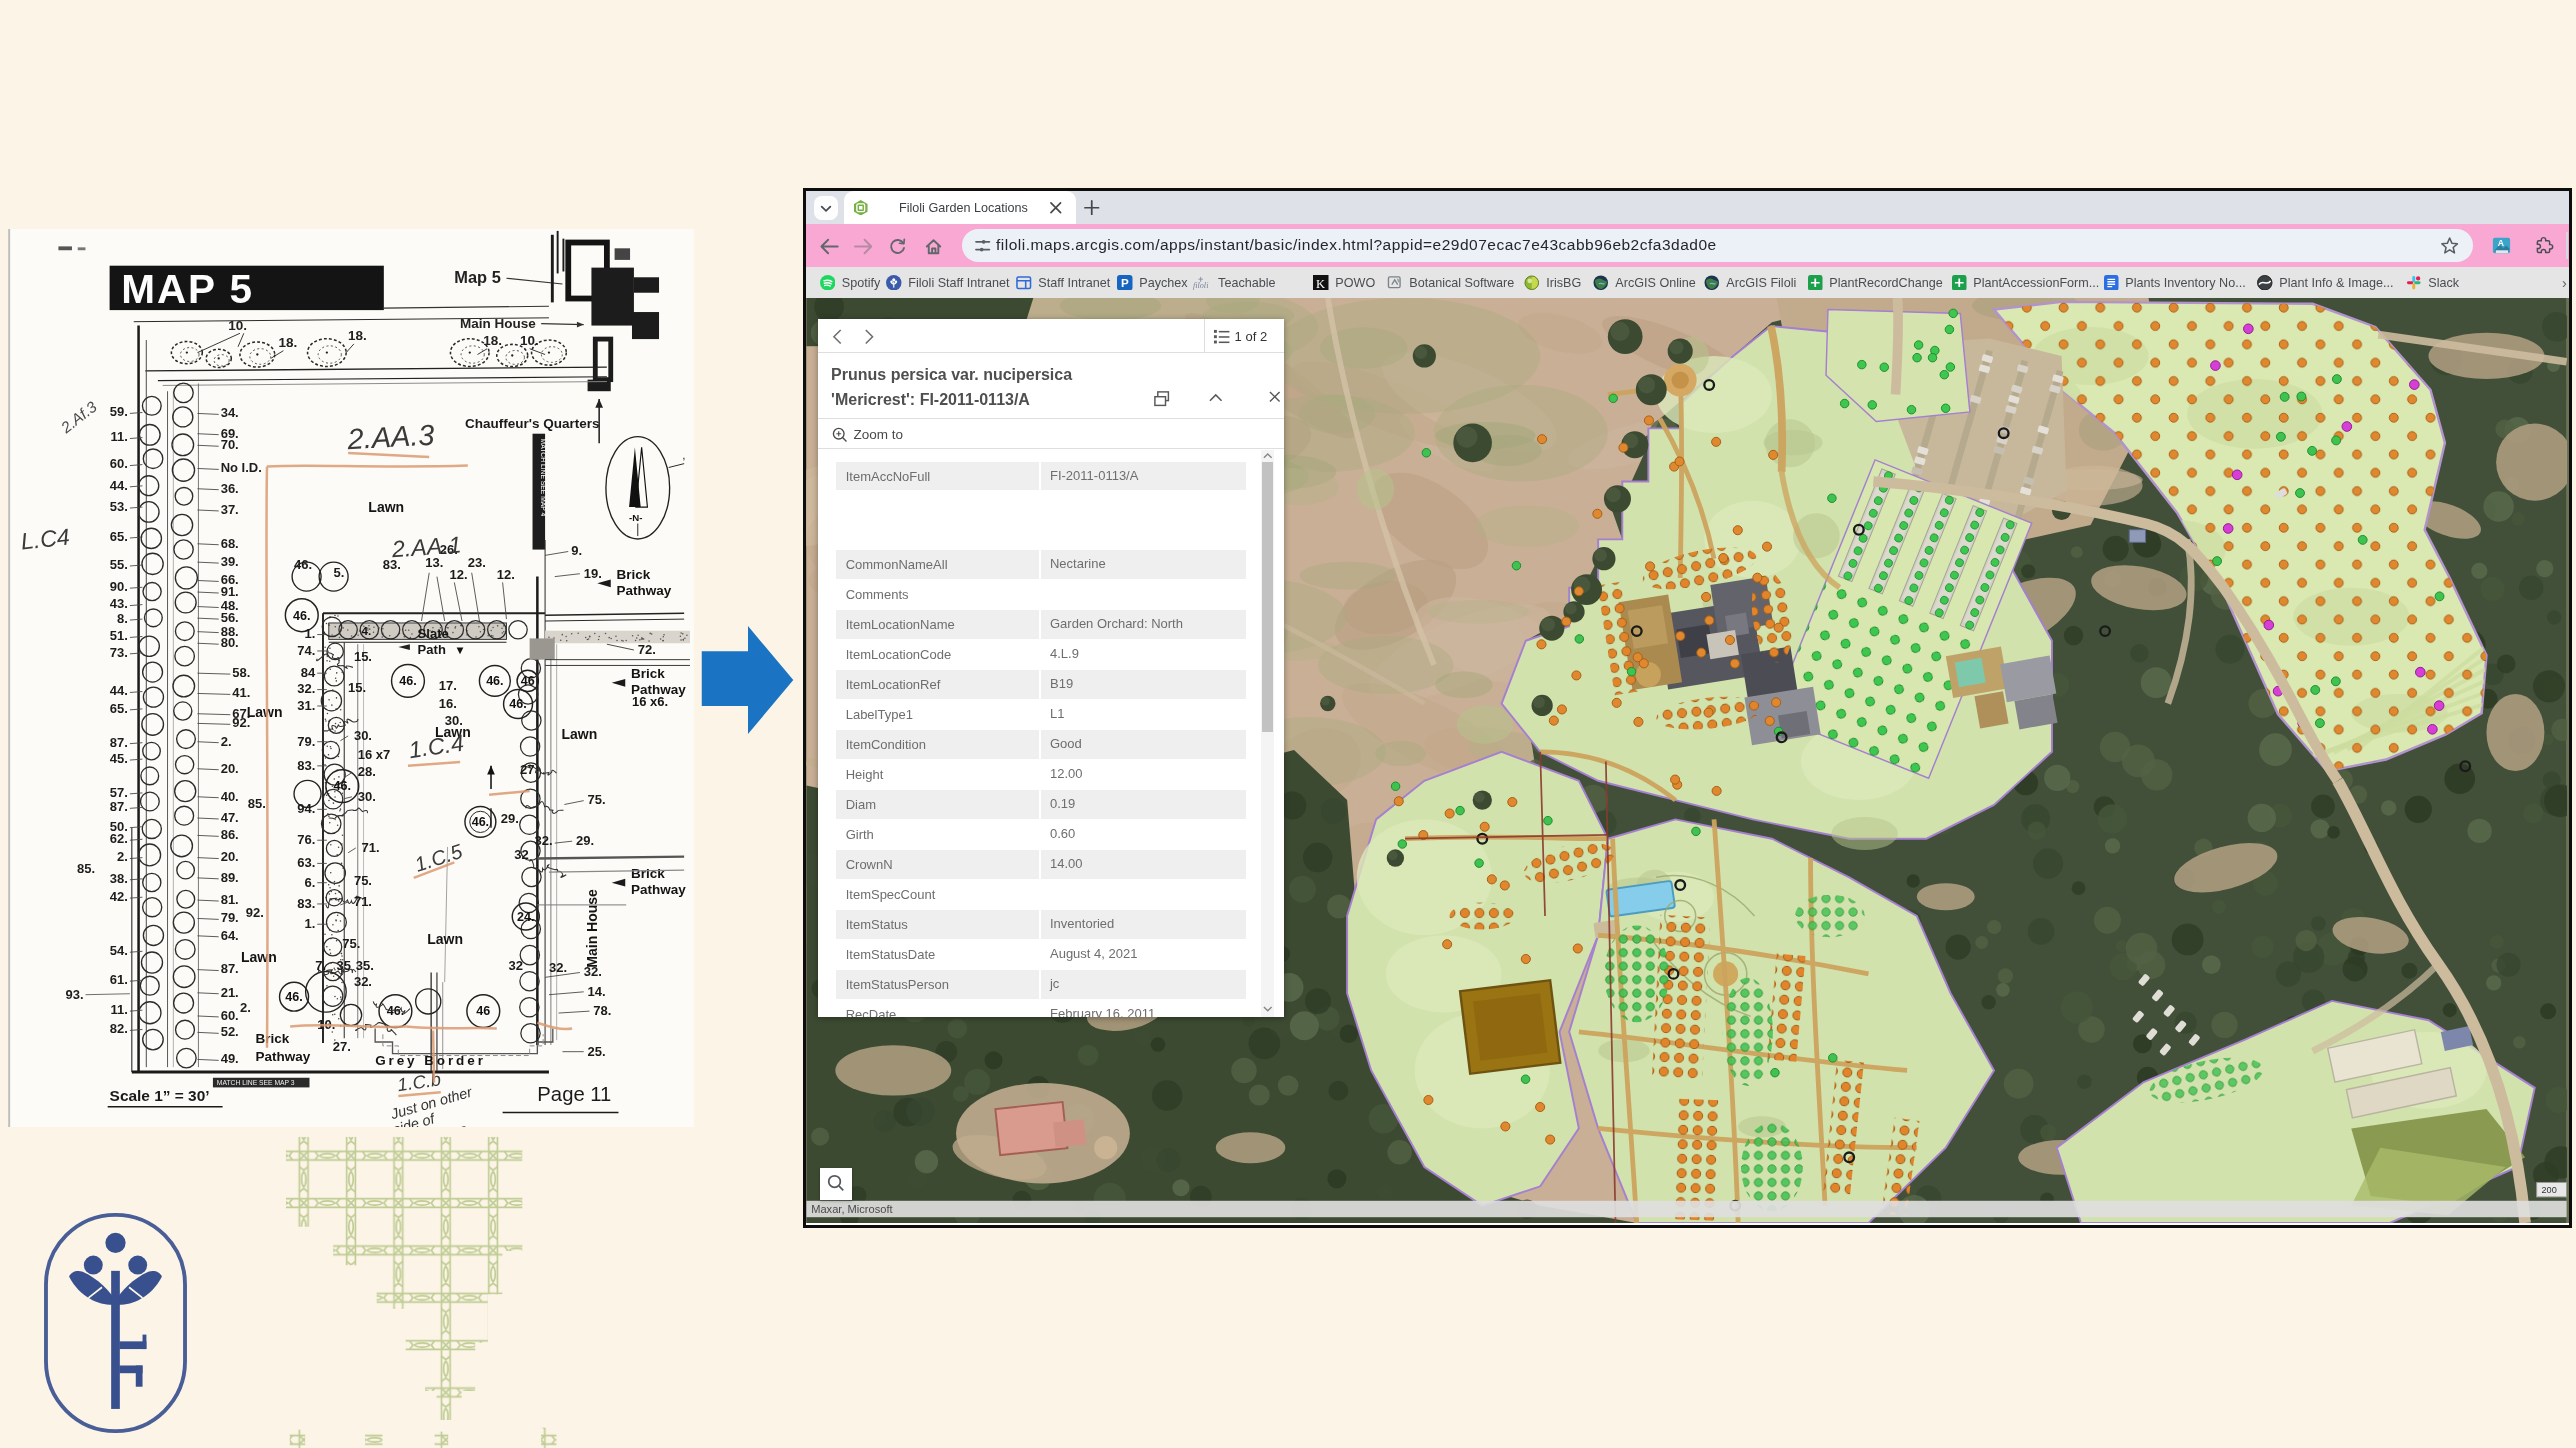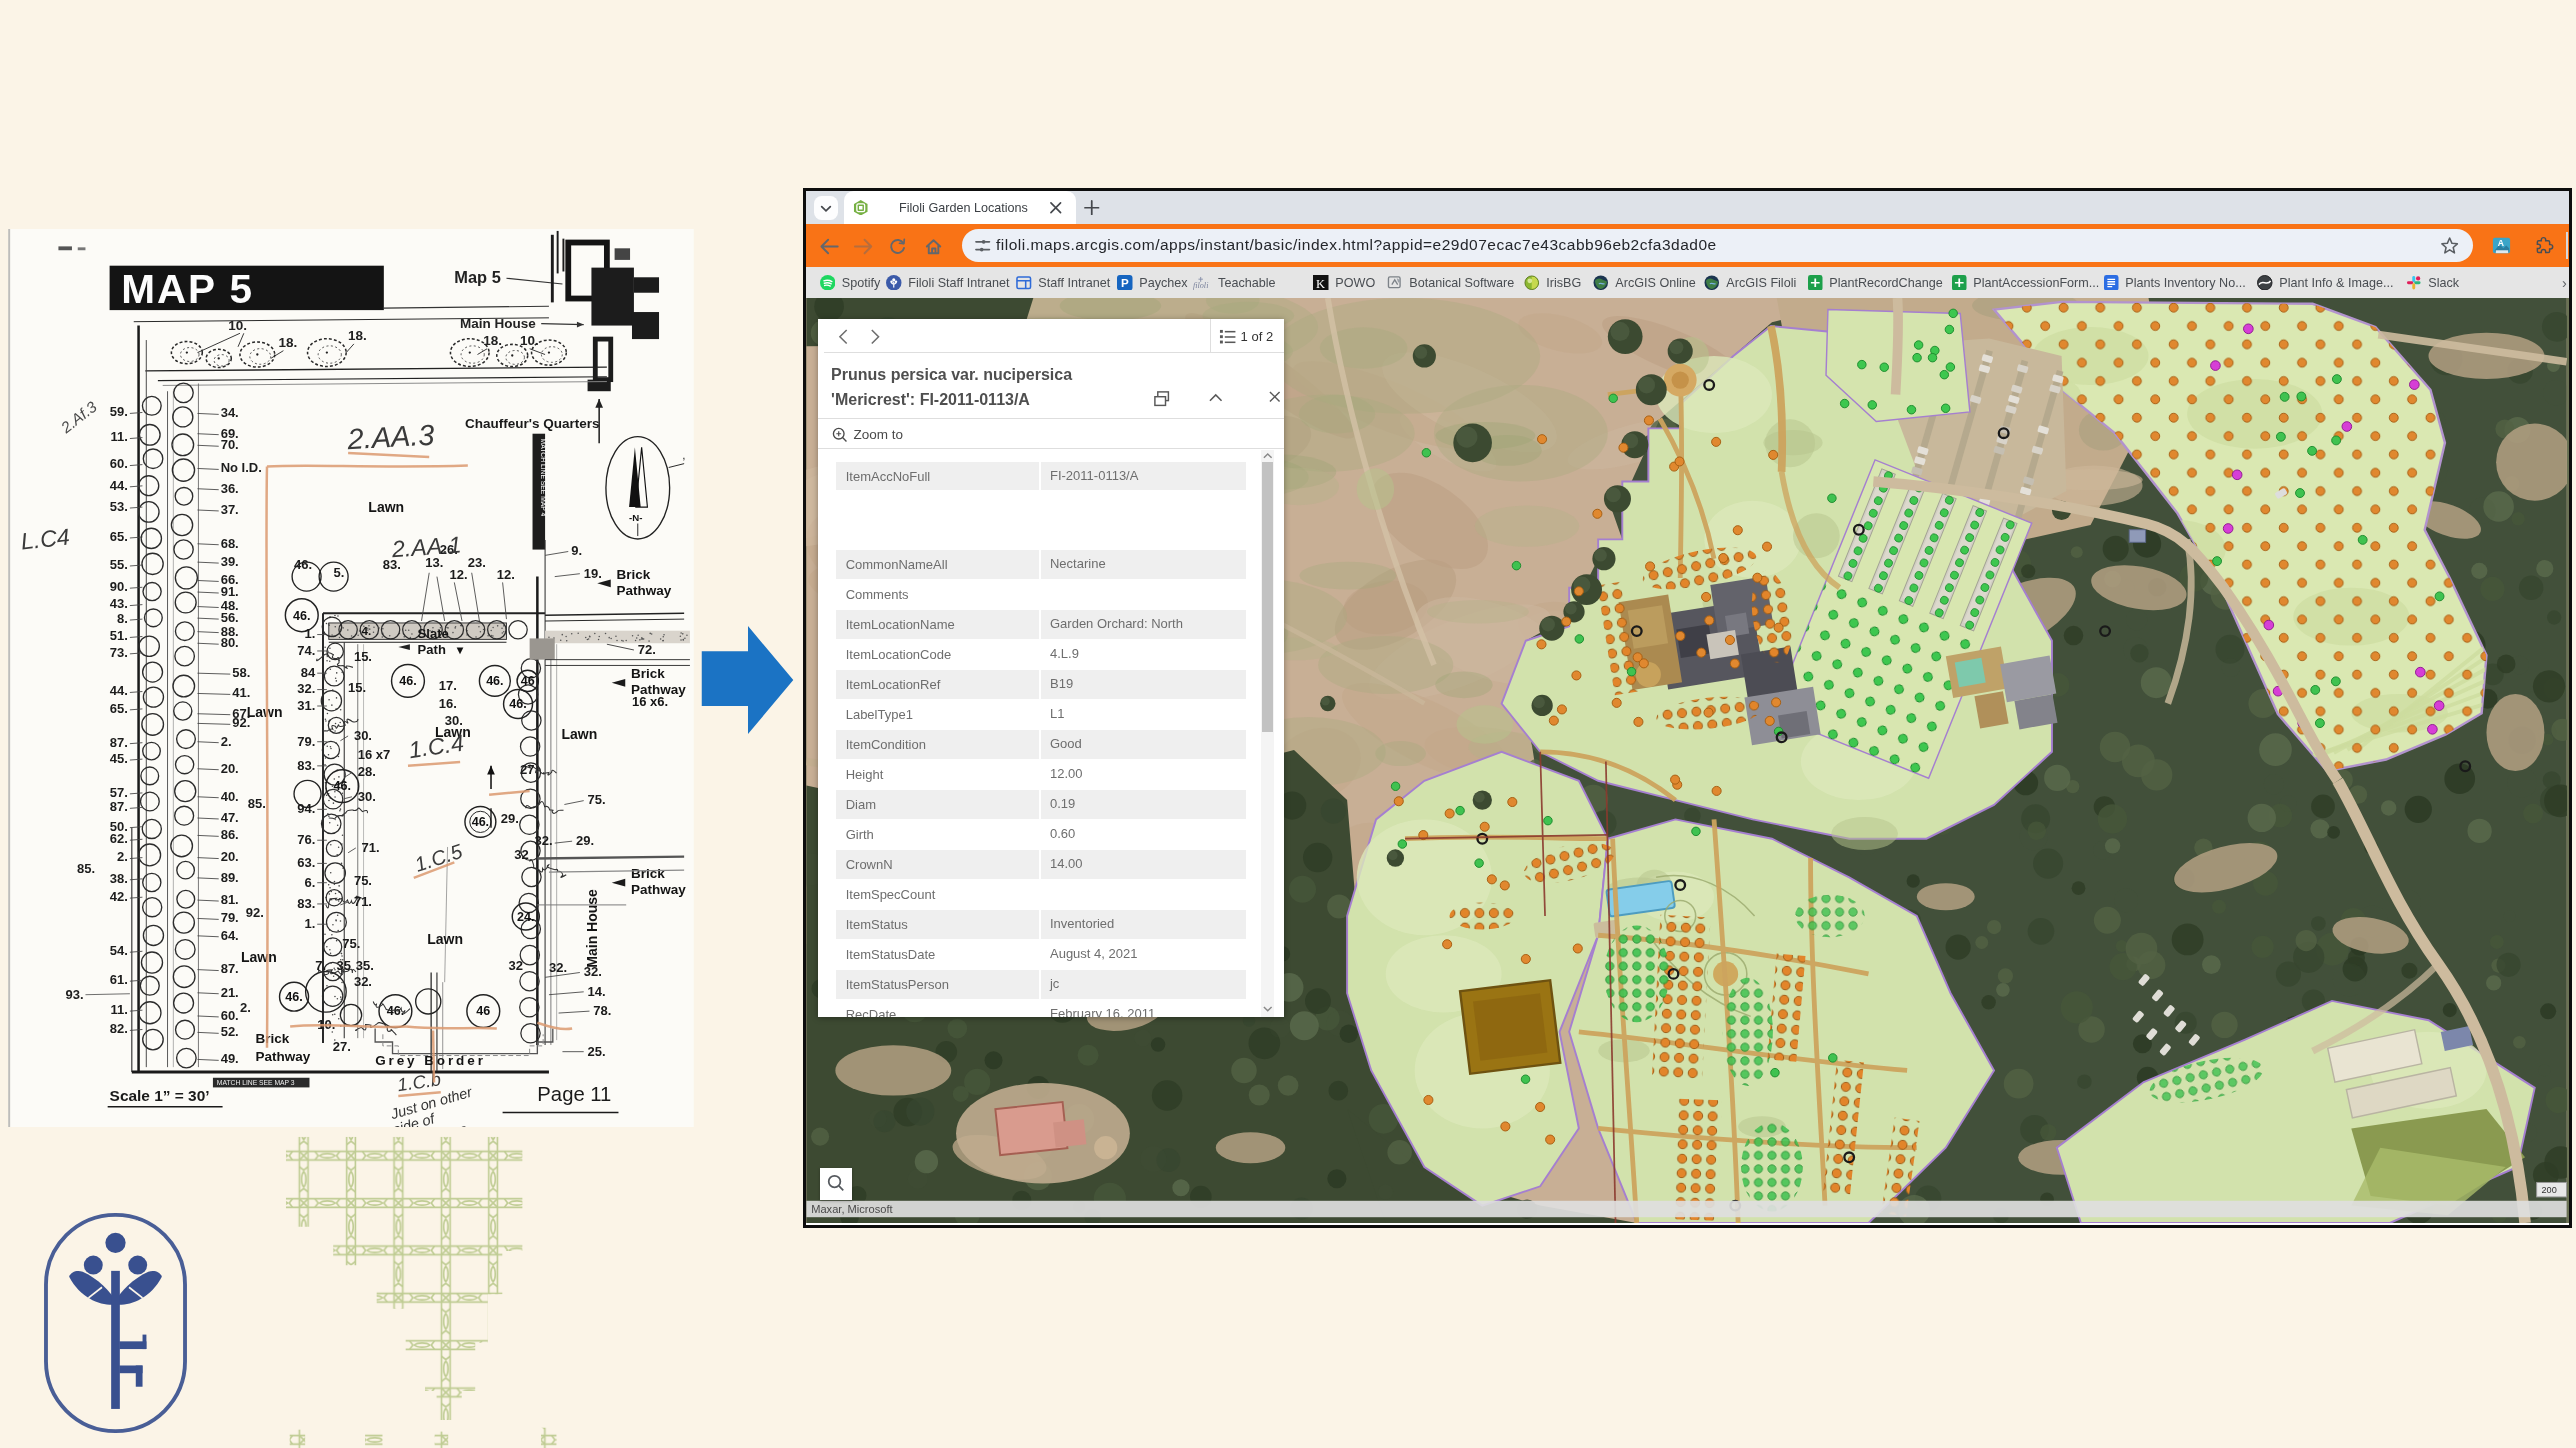--- a/index.html
+++ b/index.html
@@ -4,28 +4,28 @@
 * { margin:0; padding:0; box-sizing:border-box; }
 html,body { width:2576px; height:1449px; overflow:hidden; }
 body { background:#fbf4e7; font-family:"Liberation Sans",sans-serif; position:relative; }
 .abs { position:absolute; }
 .scan { left:7.7px; top:229px; width:686px; height:898px; }
 .browser { left:803px; top:188px; width:1769px; height:1040px; background:#fff; border:3.9px solid #0d0d0d; }
 .tabs { position:relative; height:33px; background:#dee2e8; }
 .tabsearch { position:absolute; left:7.7px; top:4.8px; width:24px; height:24px; background:#fdfdfe; border-radius:7.7px; }
 .tab { position:absolute; left:38px; top:0; width:232px; height:33px; background:#fff; border-radius:9.7px 9.7px 0 0; }
 .tabtitle { position:absolute; left:32px; top:9.7px; font-size:12.6px; color:#3c4045; white-space:nowrap;margin-left:23px; }
-.toolbar { position:relative; height:43px; background:#f97316; }
+.toolbar { position:relative; height:43px; background:#f9a8d4; }
 .pill { position:absolute; left:156px; top:4.8px; width:1511px; height:33px; background:#ecf0f7; border-radius:16.4px; }
 .url { position:absolute; left:190px; top:11.6px; font-size:15.5px; color:#24262b; letter-spacing:0.5px; white-space:nowrap; }
 .bookmarks { position:relative; height:31px; background:#e5e5e5; }
 .bm { position:absolute; top:0; height:31px; display:flex; align-items:center; gap:6.8px; font-size:12.6px; color:#494d52; white-space:nowrap; }
 .content { position:relative; height:925px; background:#6b7355; overflow:hidden; }
 .popup { position:absolute; left:11.6px; top:21px; width:466px; height:698px; background:#fff; box-shadow:0 1px 5.8px rgba(0,0,0,.35); }
-.phead { position:relative; height:34px; border-bottom:1px solid #dedede; color:#6e6e6e;margin-left:6px; }
+.phead { position:relative; height:34px; border-bottom:1px solid #dedede; color:#6e6e6e; }
 .ptitle { position:absolute; left:13.5px; top:43px; font-size:16px; font-weight:bold; color:#4f4f4f; line-height:25px; }
 .pzoom { position:absolute; left:0; top:99px; width:466px; height:31px; border-top:1px solid #dedede; border-bottom:1px solid #dedede; }
 .ptable { position:absolute; left:0; top:131px; width:466px; height:567px; overflow:hidden; font-size:13px; color:#6e6e6e; }
 .prow { position:absolute; left:18.4px; width:410px; }
 .pcellL { position:absolute; left:0; width:203px; height:100%; }
 .pcellR { position:absolute; left:205px; width:205px; height:100%; }
 .plbl { position:absolute; left:9.7px; top:50%; transform:translateY(-50%); }
 .pval { position:absolute; left:214px; top:50%; transform:translateY(-50%); width:193px; line-height:16.4px; }
 .grey .pcellL, .grey .pcellR { background:#efefef; }
 .logo { left:42px; top:1211px; }

